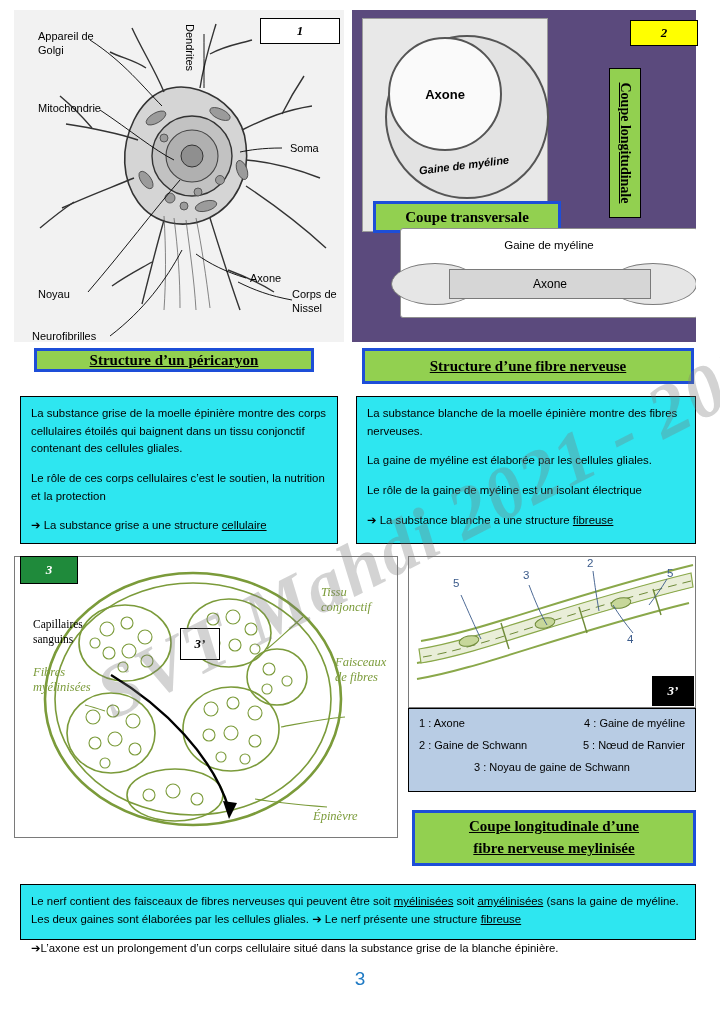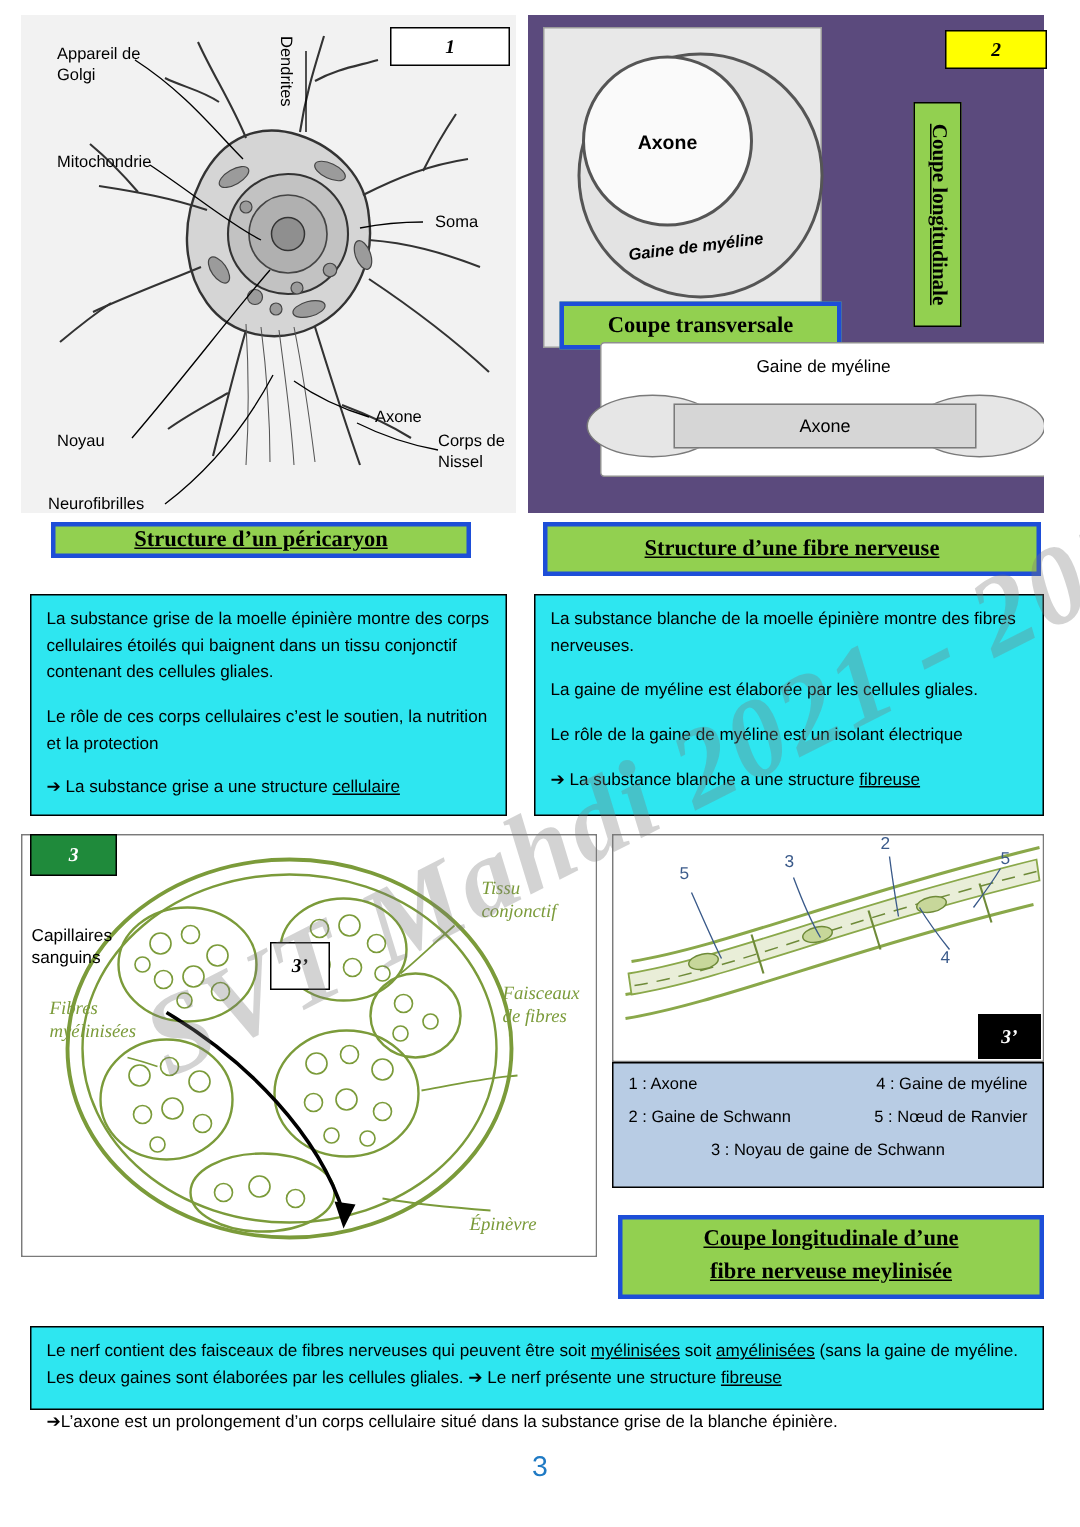--- a/index.html
+++ b/index.html
@@ -374,21 +374,21 @@
         <path d="M330 160 C306 162 288 166 266 170"></path>
         <path d="M312 250 C286 248 264 246 240 242"></path>
         <path d="M70 148 C78 150 84 152 90 154"></path>
       </g>
     </svg>
 
     <div class="glab" style="left:306px;top:28px;">Tissu conjonctif</div>
     <div class="glab" style="left:320px;top:98px;width:64px;">Faisceaux<br>de fibres</div>
     <div class="glab" style="left:18px;top:108px;width:70px;">Fibres<br>myélinisées</div>
     <div class="glab" style="left:298px;top:252px;">Épinèvre</div>
-    <div style="position:absolute;left:6px;top:60px;font-size:11.5px;color:#000;line-height:1.3;">Capillaires<br>sanguins</div>
+    <div style="position:absolute;left:18px;top:60px;font-size:11.5px;color:#000;line-height:1.3;font-family:Liberation Serif, serif;">Capillaires<br>sanguins</div>
   </div>
 
   <div class="numtag" id="tag3">3</div>
   <div class="numtag" id="tag3p">3’</div>
 
   <div class="panel" id="fig-long">
     <svg width="288" height="152" viewBox="0 0 288 152">
       <rect x="0" y="0" width="288" height="152" fill="#ffffff"></rect>
 
       <g fill="none" stroke="#8aa84a" stroke-width="2">

